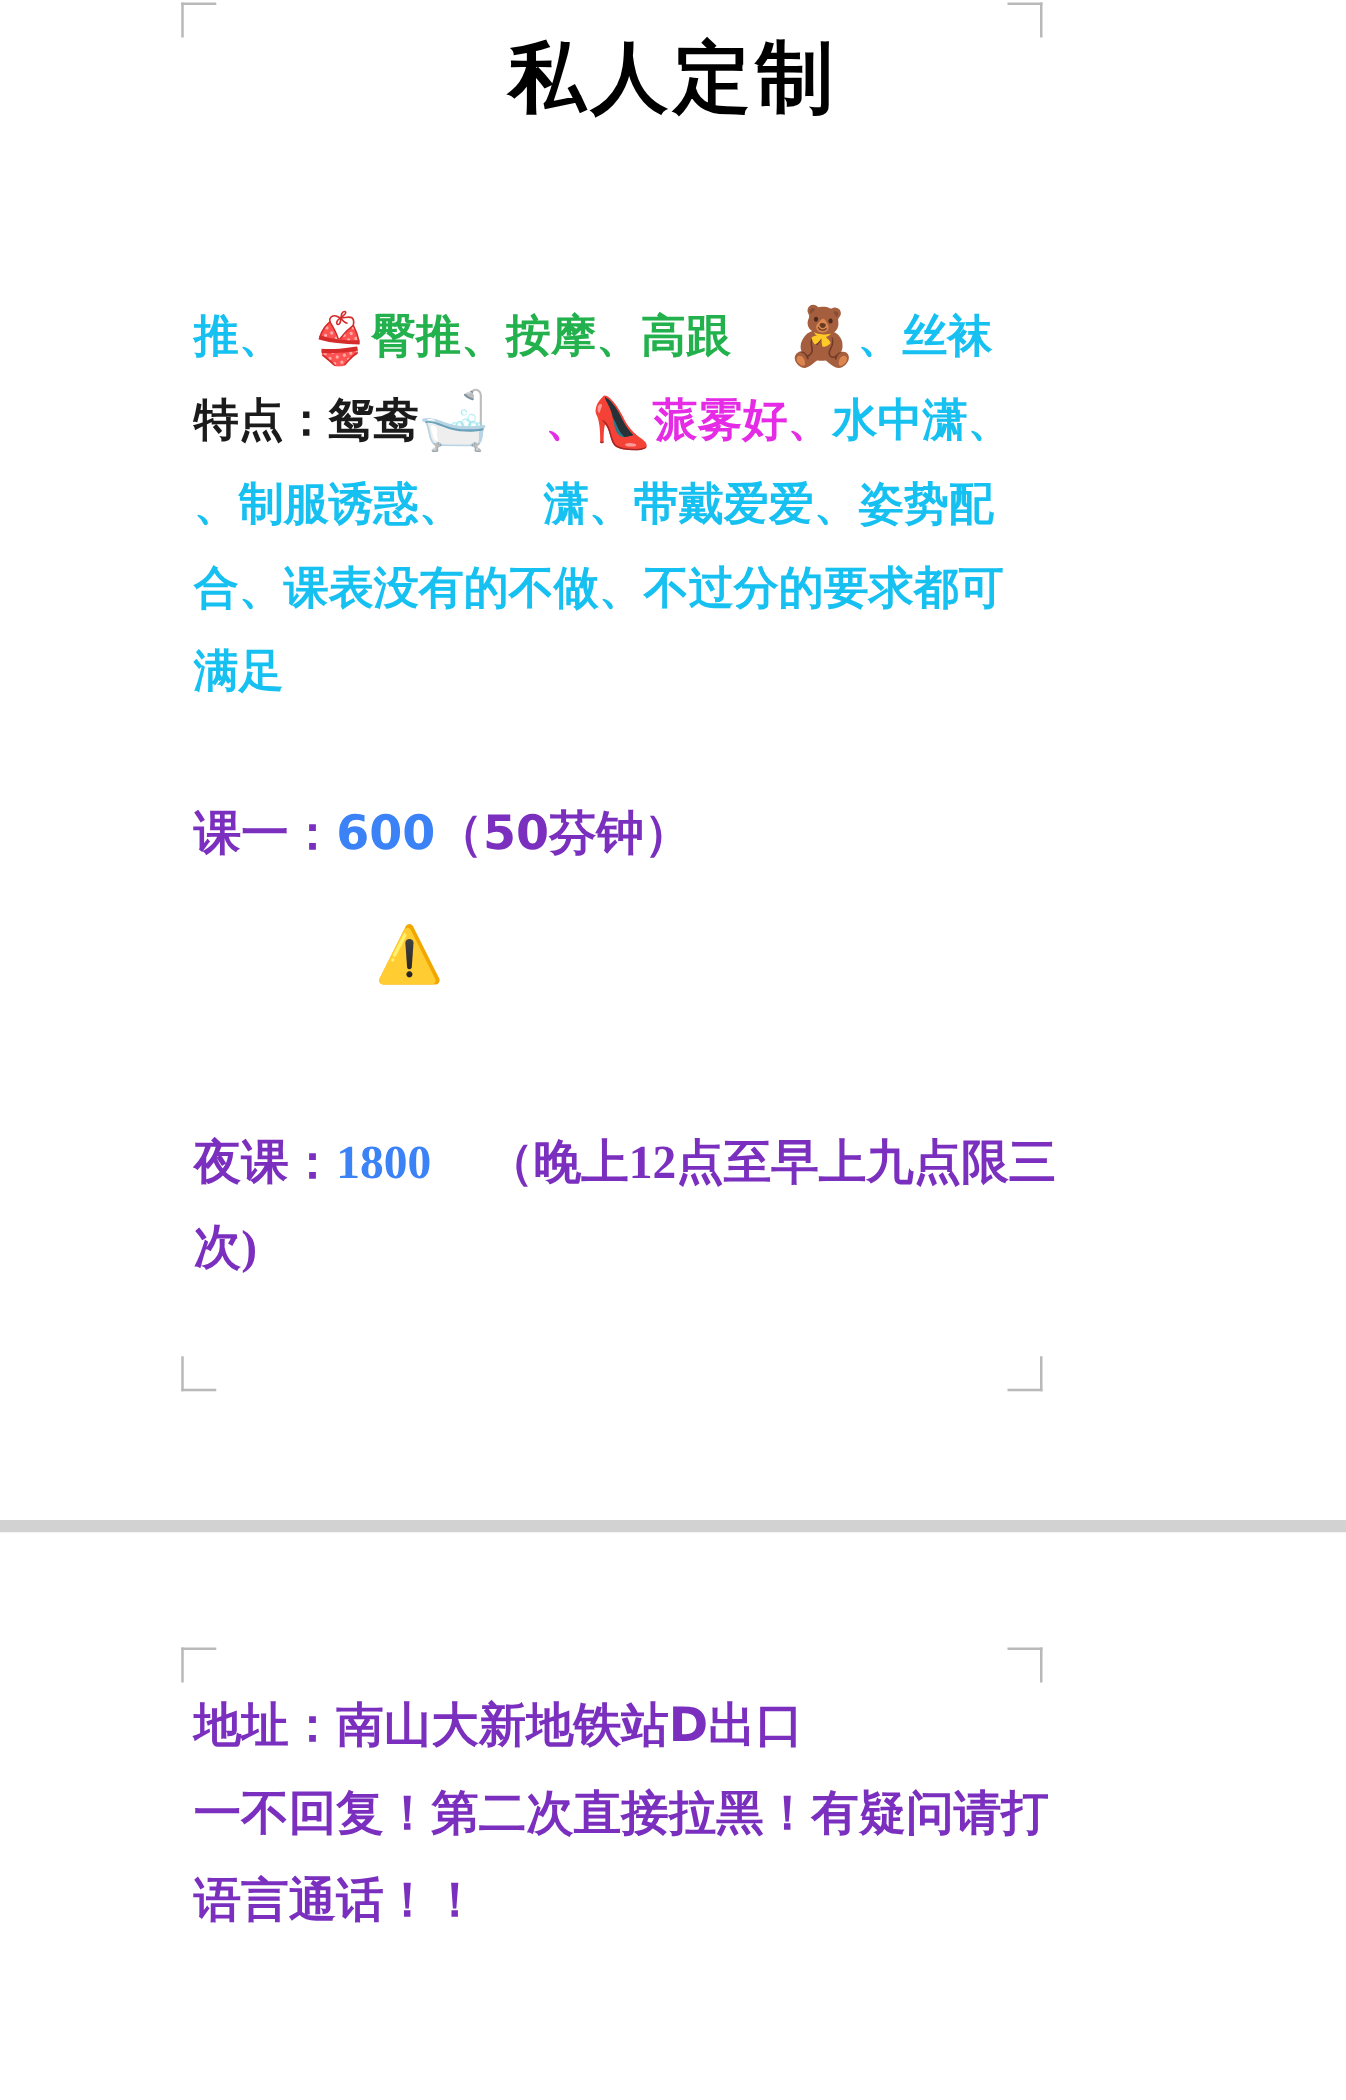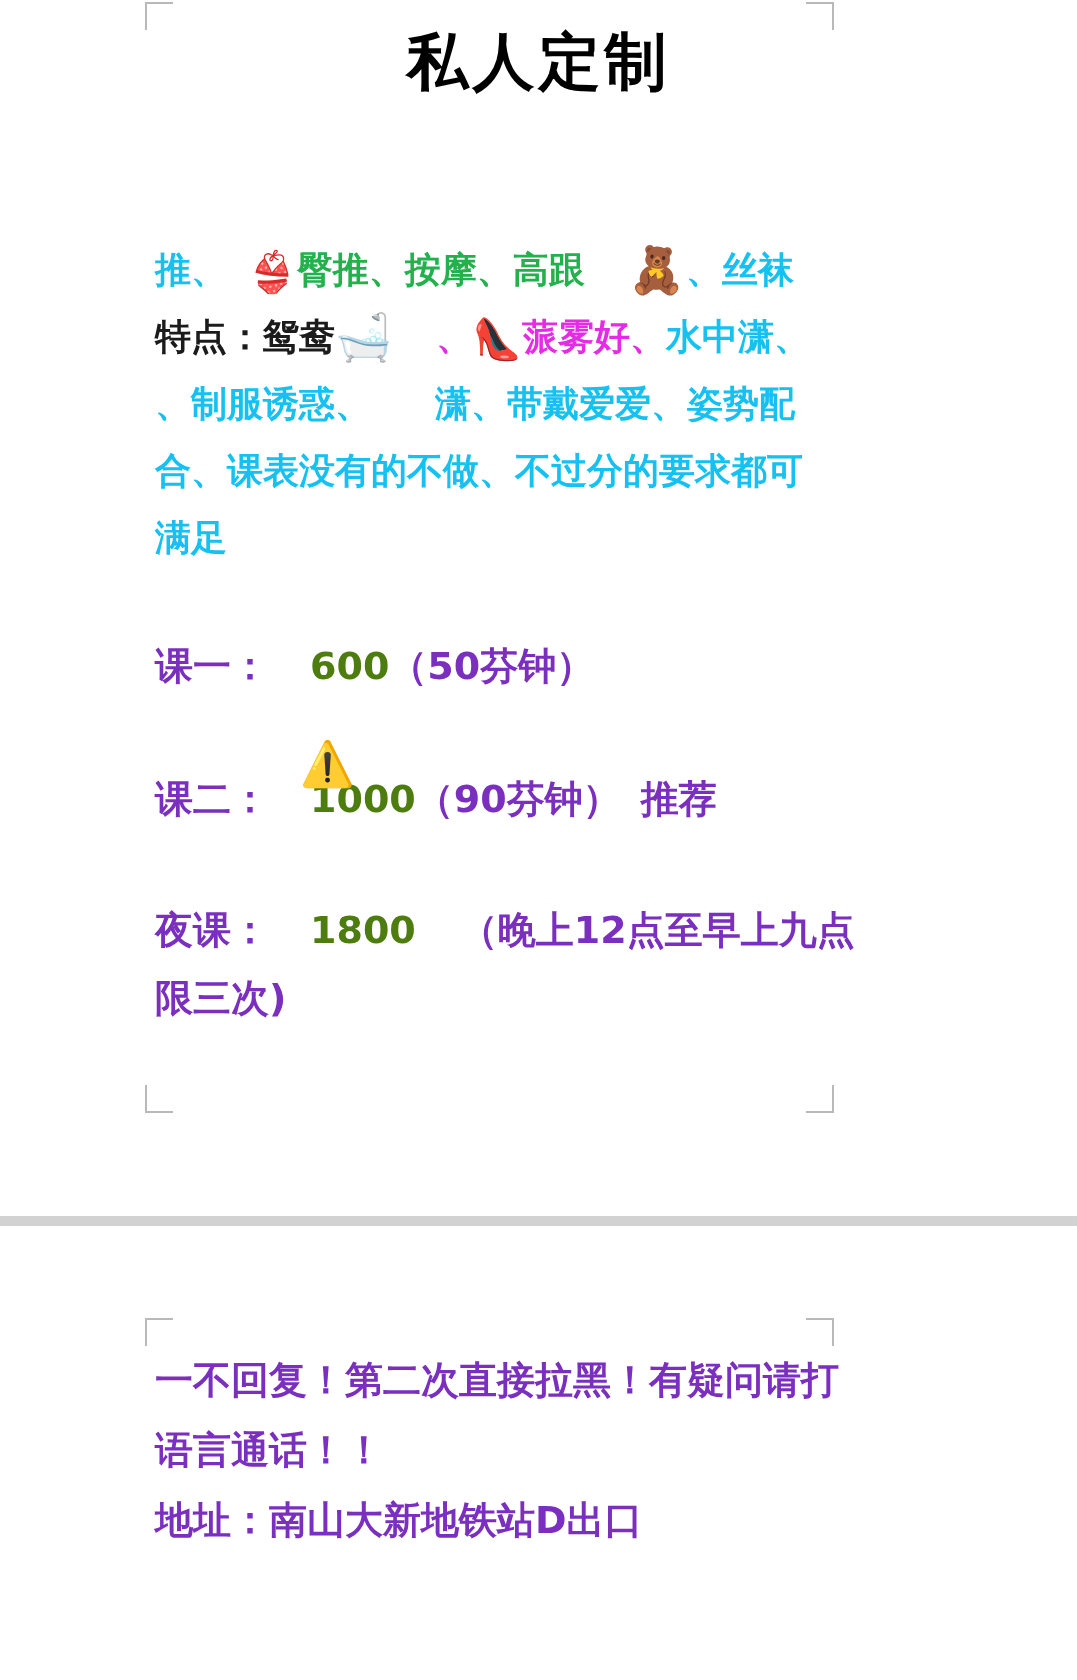--- a/index.html
+++ b/index.html
@@ -94,24 +94,24 @@
     left: 155px;
     width: 700px;
     font-size: 38px;
     font-weight: bold;
     font-family: "DejaVu Sans", "Liberation Sans", sans-serif;
     color: #7b2fbe;
     line-height: 68px;
   }
   .p1 { top: 632px; }
   .p2 { top: 765px; }
-  .p3 { top: 896px; width: 720px; }
+  .p3 { top: 896px; width: 720px; font-family: Liberation Serif, serif; }
   .p4 { top: 1026px; }
 
-  .amount { color: #4d7c0f; margin-left: 41px; }
+  .amount { color: #3b82f6; }
 
   
   .divider {
     position: absolute;
     left: 0;
     top: 1216px;
     width: 1077px;
     height: 10px;
     background: #d2d2d2;
   }
@@ -159,37 +159,34 @@
     </p>
     <p>
       <span class="c-cyan">、</span><span class="c-cyan">制服诱惑</span><span class="c-cyan">、</span><span class="gap"></span><span class="gap-sm"></span><span class="c-cyan">潇</span><span class="c-cyan">、</span><span class="c-cyan">带戴爱爱</span><span class="c-cyan">、</span><span class="c-cyan">姿势配合</span><span class="c-cyan">、</span><span class="c-cyan">课表没有的不做</span><span class="c-cyan">、</span><span class="c-cyan">不过分的要求都可满足</span>
     </p>
   </div>
 
   <div class="price-block p1">
     <span>课一：</span><span class="amount">600</span><span>（50芬钟）</span>
   </div>
 
-  <div class="price-block p2">
-    <span>课二：</span><span class="amount">1000</span><span>（90芬钟）</span><span class="gap-sm"></span><span>推荐</span>
-  </div>
 
   <div style="position:absolute; left:300px; top:742px; font-size:44px; line-height:1;" class="emoji">⚠️</div>
 
   <div class="price-block p3">
     <span>夜课：</span><span class="amount">1800</span><span class="gap"></span><span>（晚上12点至早上九点限三次)</span>
   </div>
 
 
   <div class="divider"></div>
   <div class="lower-gap"></div>
 
   <div class="crop tl m2tl"></div>
   <div class="crop tr m2tr"></div>
 
   <div class="lower-text">
-    <p>一不回复！第二次直接拉黑！有疑问请打语言通话！！</p>
     <p>
       <span>地址：</span><span>南山大新地铁站D出口</span>
     </p>
+    <p>一不回复！第二次直接拉黑！有疑问请打语言通话！！</p>
   </div>
 
 </div>
 
 </body></html>

